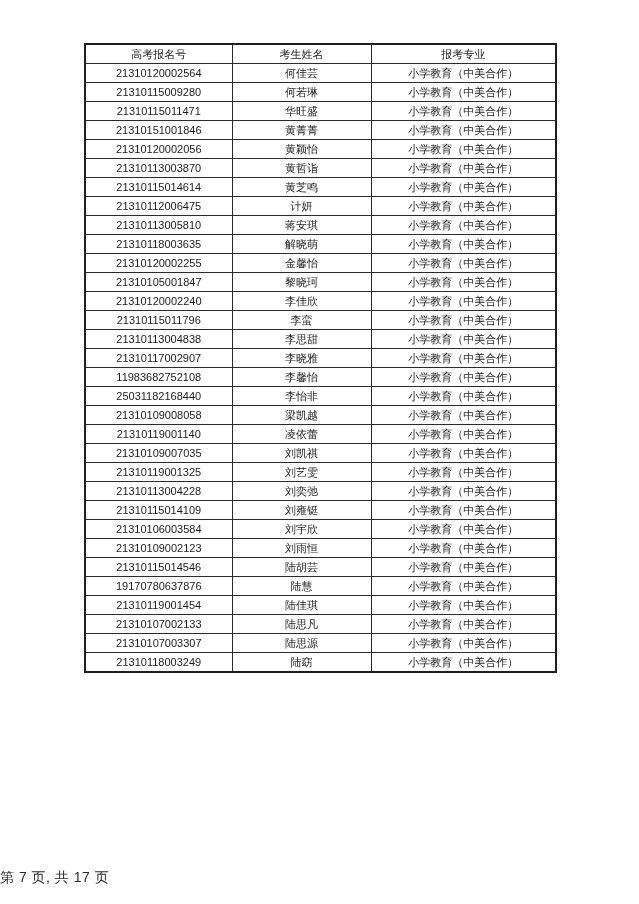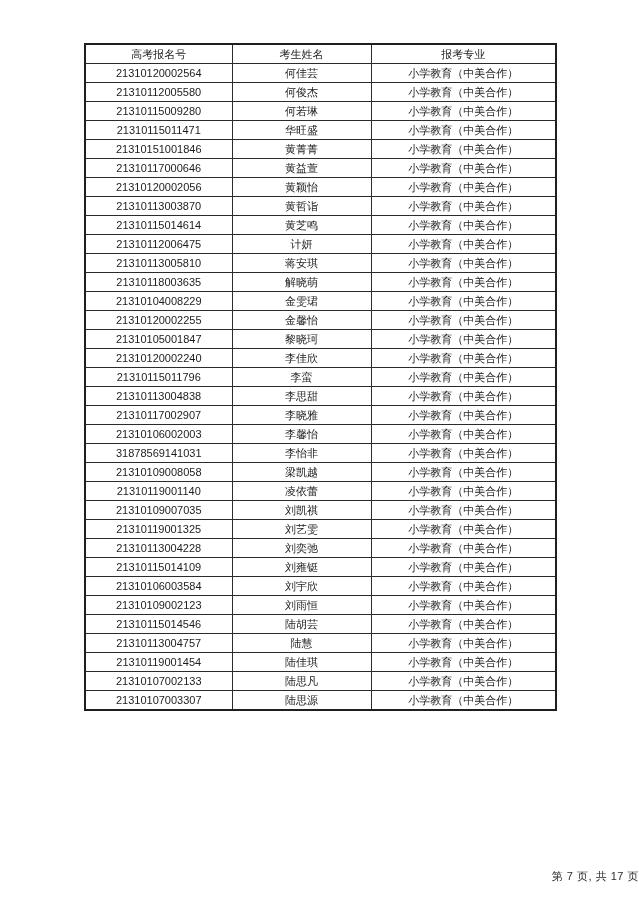--- a/index.html
+++ b/index.html
@@ -36,22 +36,22 @@
     padding: 0;
     line-height: 1;
     overflow: hidden;
     white-space: nowrap;
   }
   .page-footer {
     position: absolute;
     left: 0;
     top: 869px;
     width: 639px;
-    text-align: right;
-    font-size: 11px;
+    text-align: left;
+    font-size: 14px;
     color: #2a2a2a;
     letter-spacing: 0.5px;
   }
 </style>
 </head>
 <body>
 
 <div class="page">
 
   <table class="roster">
@@ -67,45 +67,35 @@
         <th>报考专业</th>
       </tr>
     </thead>
     <tbody>
         <tr>
           <td>21310120002564</td>
           <td>何佳芸</td>
           <td>小学教育（中美合作）</td>
         </tr>
         <tr>
-          <td>21310112005580</td>
-          <td>何俊杰</td>
-          <td>小学教育（中美合作）</td>
-        </tr>
-        <tr>
           <td>21310115009280</td>
           <td>何若琳</td>
           <td>小学教育（中美合作）</td>
         </tr>
         <tr>
           <td>21310115011471</td>
           <td>华旺盛</td>
           <td>小学教育（中美合作）</td>
         </tr>
         <tr>
           <td>21310151001846</td>
           <td>黄菁菁</td>
           <td>小学教育（中美合作）</td>
         </tr>
         <tr>
-          <td>21310117000646</td>
-          <td>黄益萱</td>
-          <td>小学教育（中美合作）</td>
-        </tr>
-        <tr>
           <td>21310120002056</td>
           <td>黄颖怡</td>
           <td>小学教育（中美合作）</td>
         </tr>
         <tr>
           <td>21310113003870</td>
           <td>黄哲诣</td>
           <td>小学教育（中美合作）</td>
         </tr>
         <tr>
@@ -122,25 +112,20 @@
           <td>21310113005810</td>
           <td>蒋安琪</td>
           <td>小学教育（中美合作）</td>
         </tr>
         <tr>
           <td>21310118003635</td>
           <td>解晓萌</td>
           <td>小学教育（中美合作）</td>
         </tr>
         <tr>
-          <td>21310104008229</td>
-          <td>金雯珺</td>
-          <td>小学教育（中美合作）</td>
-        </tr>
-        <tr>
           <td>21310120002255</td>
           <td>金馨怡</td>
           <td>小学教育（中美合作）</td>
         </tr>
         <tr>
           <td>21310105001847</td>
           <td>黎晓珂</td>
           <td>小学教育（中美合作）</td>
         </tr>
         <tr>
@@ -157,26 +142,26 @@
           <td>21310113004838</td>
           <td>李思甜</td>
           <td>小学教育（中美合作）</td>
         </tr>
         <tr>
           <td>21310117002907</td>
           <td>李晓雅</td>
           <td>小学教育（中美合作）</td>
         </tr>
         <tr>
-          <td>21310106002003</td>
+          <td>11983682752108</td>
           <td>李馨怡</td>
           <td>小学教育（中美合作）</td>
         </tr>
         <tr>
-          <td>31878569141031</td>
+          <td>25031182168440</td>
           <td>李怡非</td>
           <td>小学教育（中美合作）</td>
         </tr>
         <tr>
           <td>21310109008058</td>
           <td>梁凯越</td>
           <td>小学教育（中美合作）</td>
         </tr>
         <tr>
           <td>21310119001140</td>
@@ -212,37 +197,42 @@
           <td>21310109002123</td>
           <td>刘雨恒</td>
           <td>小学教育（中美合作）</td>
         </tr>
         <tr>
           <td>21310115014546</td>
           <td>陆胡芸</td>
           <td>小学教育（中美合作）</td>
         </tr>
         <tr>
-          <td>21310113004757</td>
+          <td>19170780637876</td>
           <td>陆慧</td>
           <td>小学教育（中美合作）</td>
         </tr>
         <tr>
           <td>21310119001454</td>
           <td>陆佳琪</td>
           <td>小学教育（中美合作）</td>
         </tr>
         <tr>
           <td>21310107002133</td>
           <td>陆思凡</td>
           <td>小学教育（中美合作）</td>
         </tr>
         <tr>
           <td>21310107003307</td>
           <td>陆思源</td>
           <td>小学教育（中美合作）</td>
         </tr>
+        <tr>
+          <td>21310118003249</td>
+          <td>陆窈</td>
+          <td>小学教育（中美合作）</td>
+        </tr>
       </tbody>
   </table>
 
   <div class="page-footer">第 7 页, 共 17 页</div>
 
 </div>
 
 </body></html>

